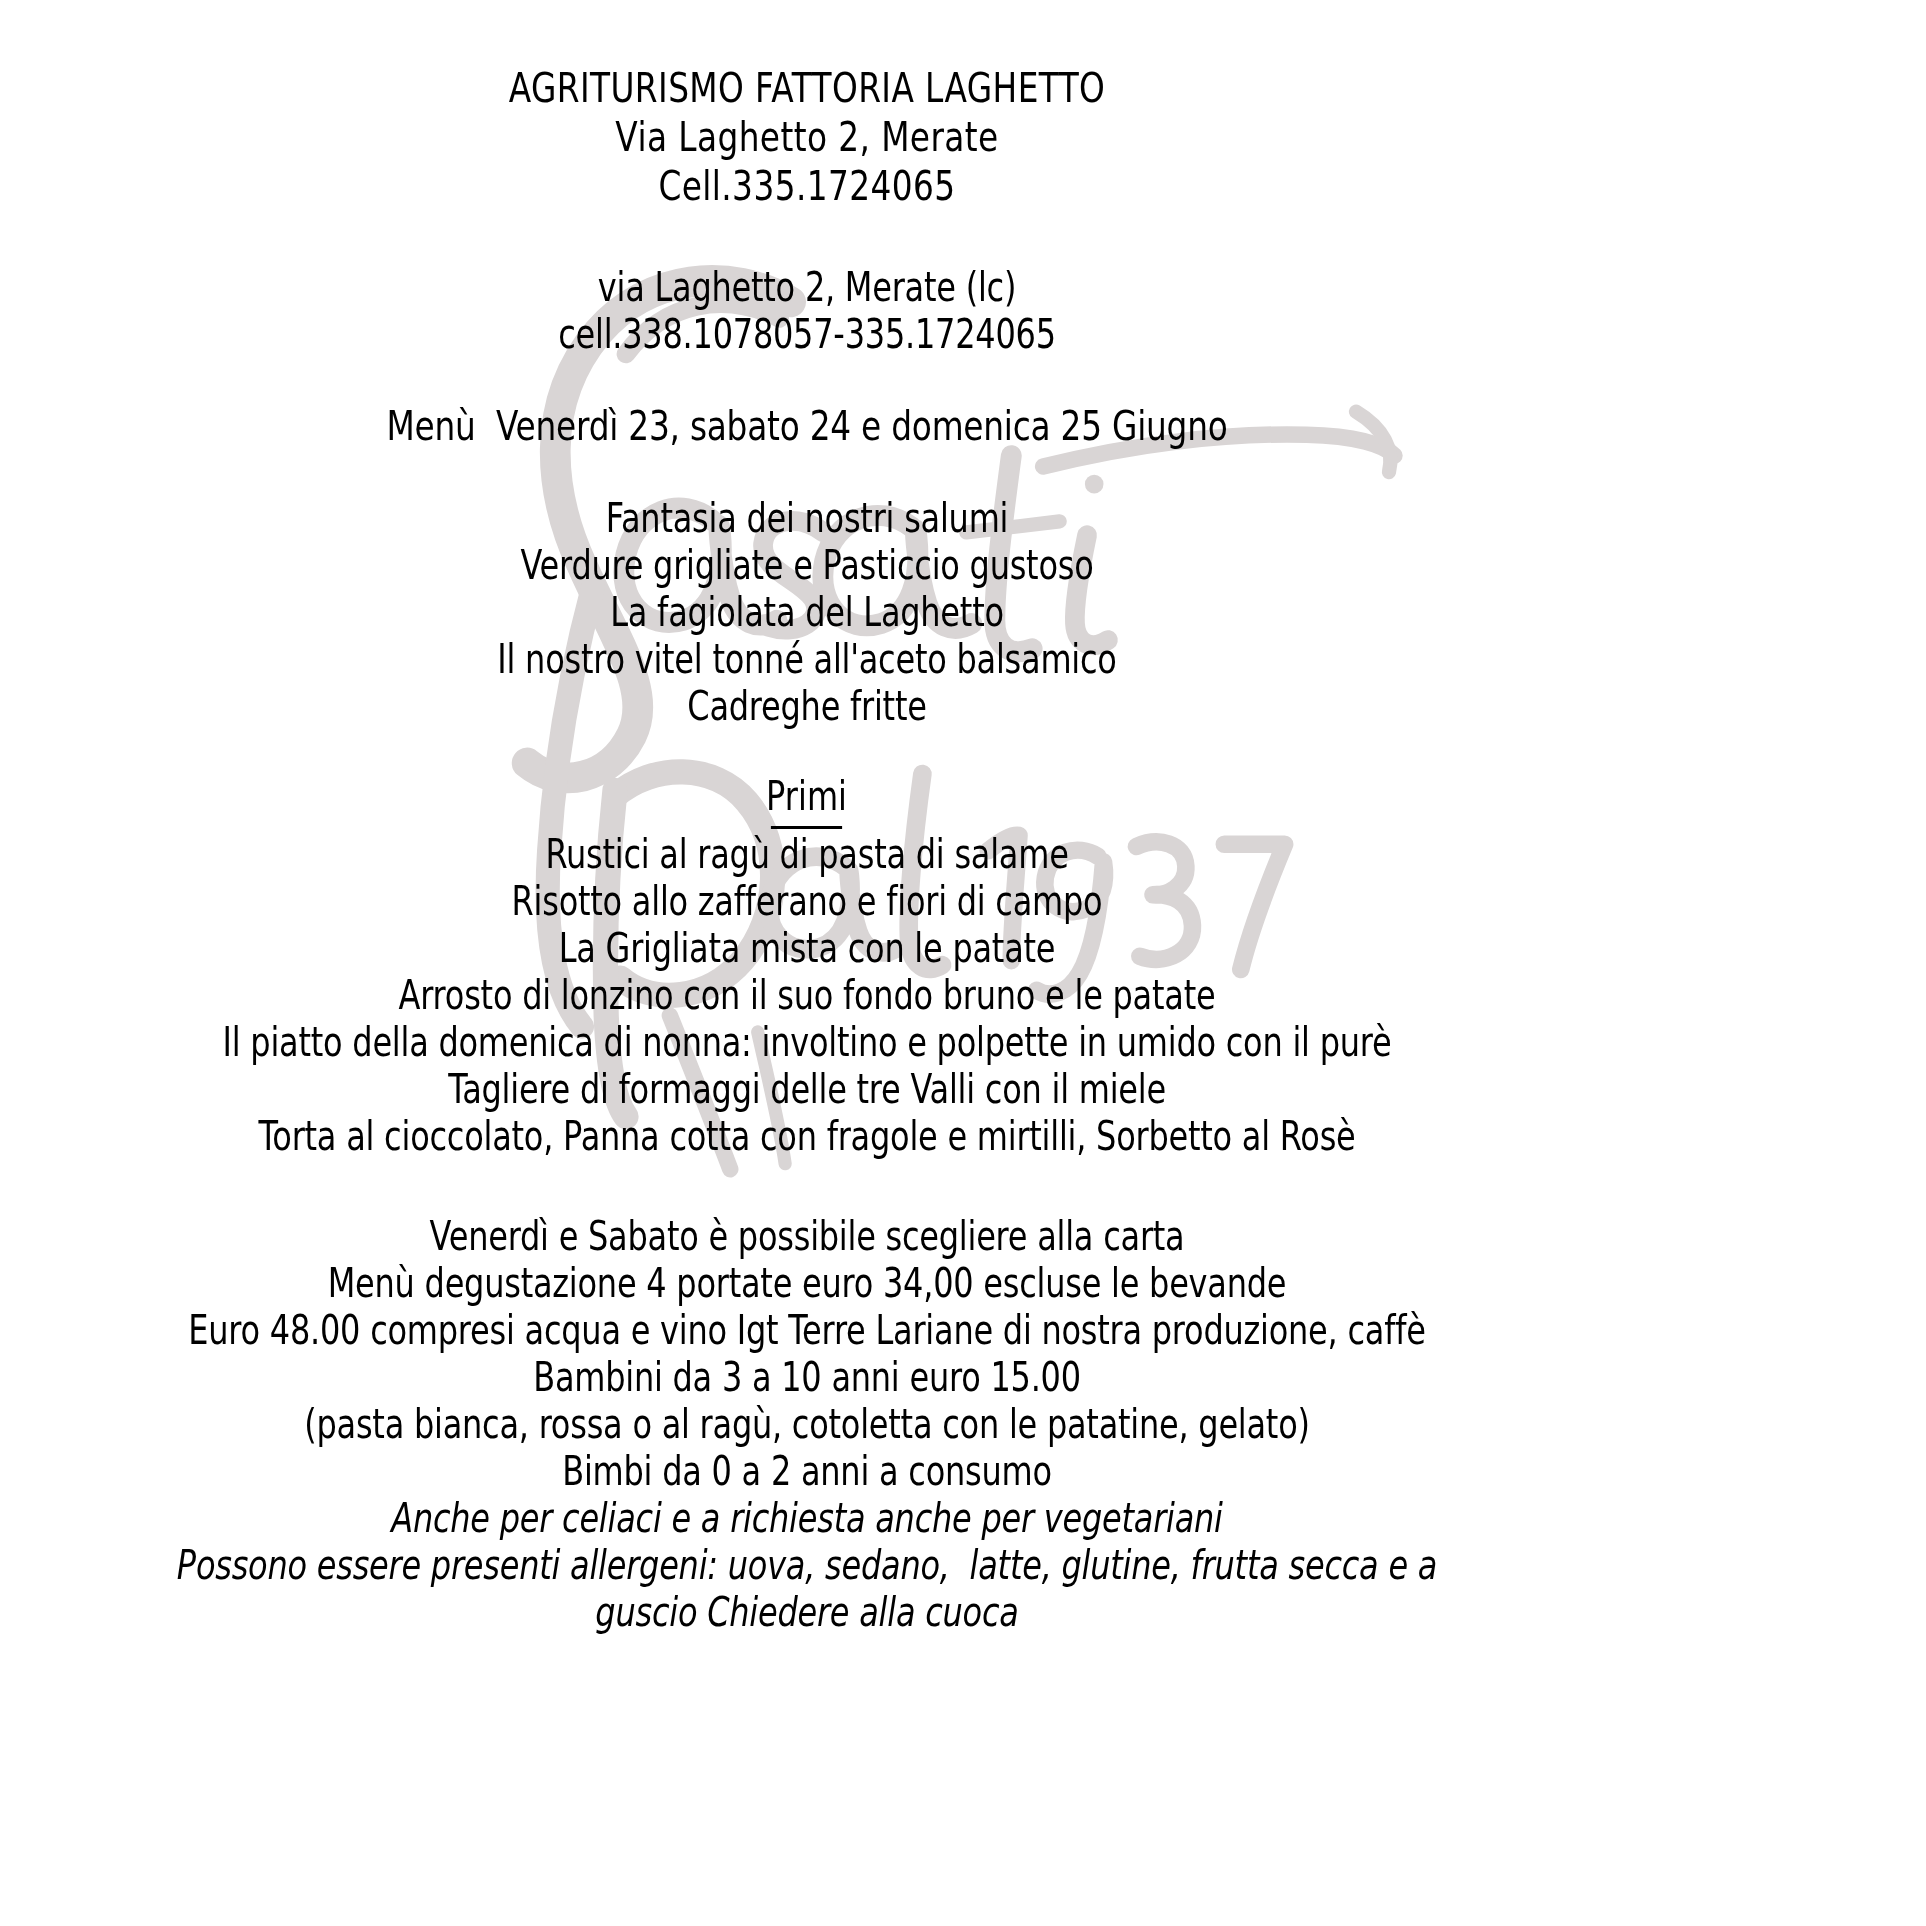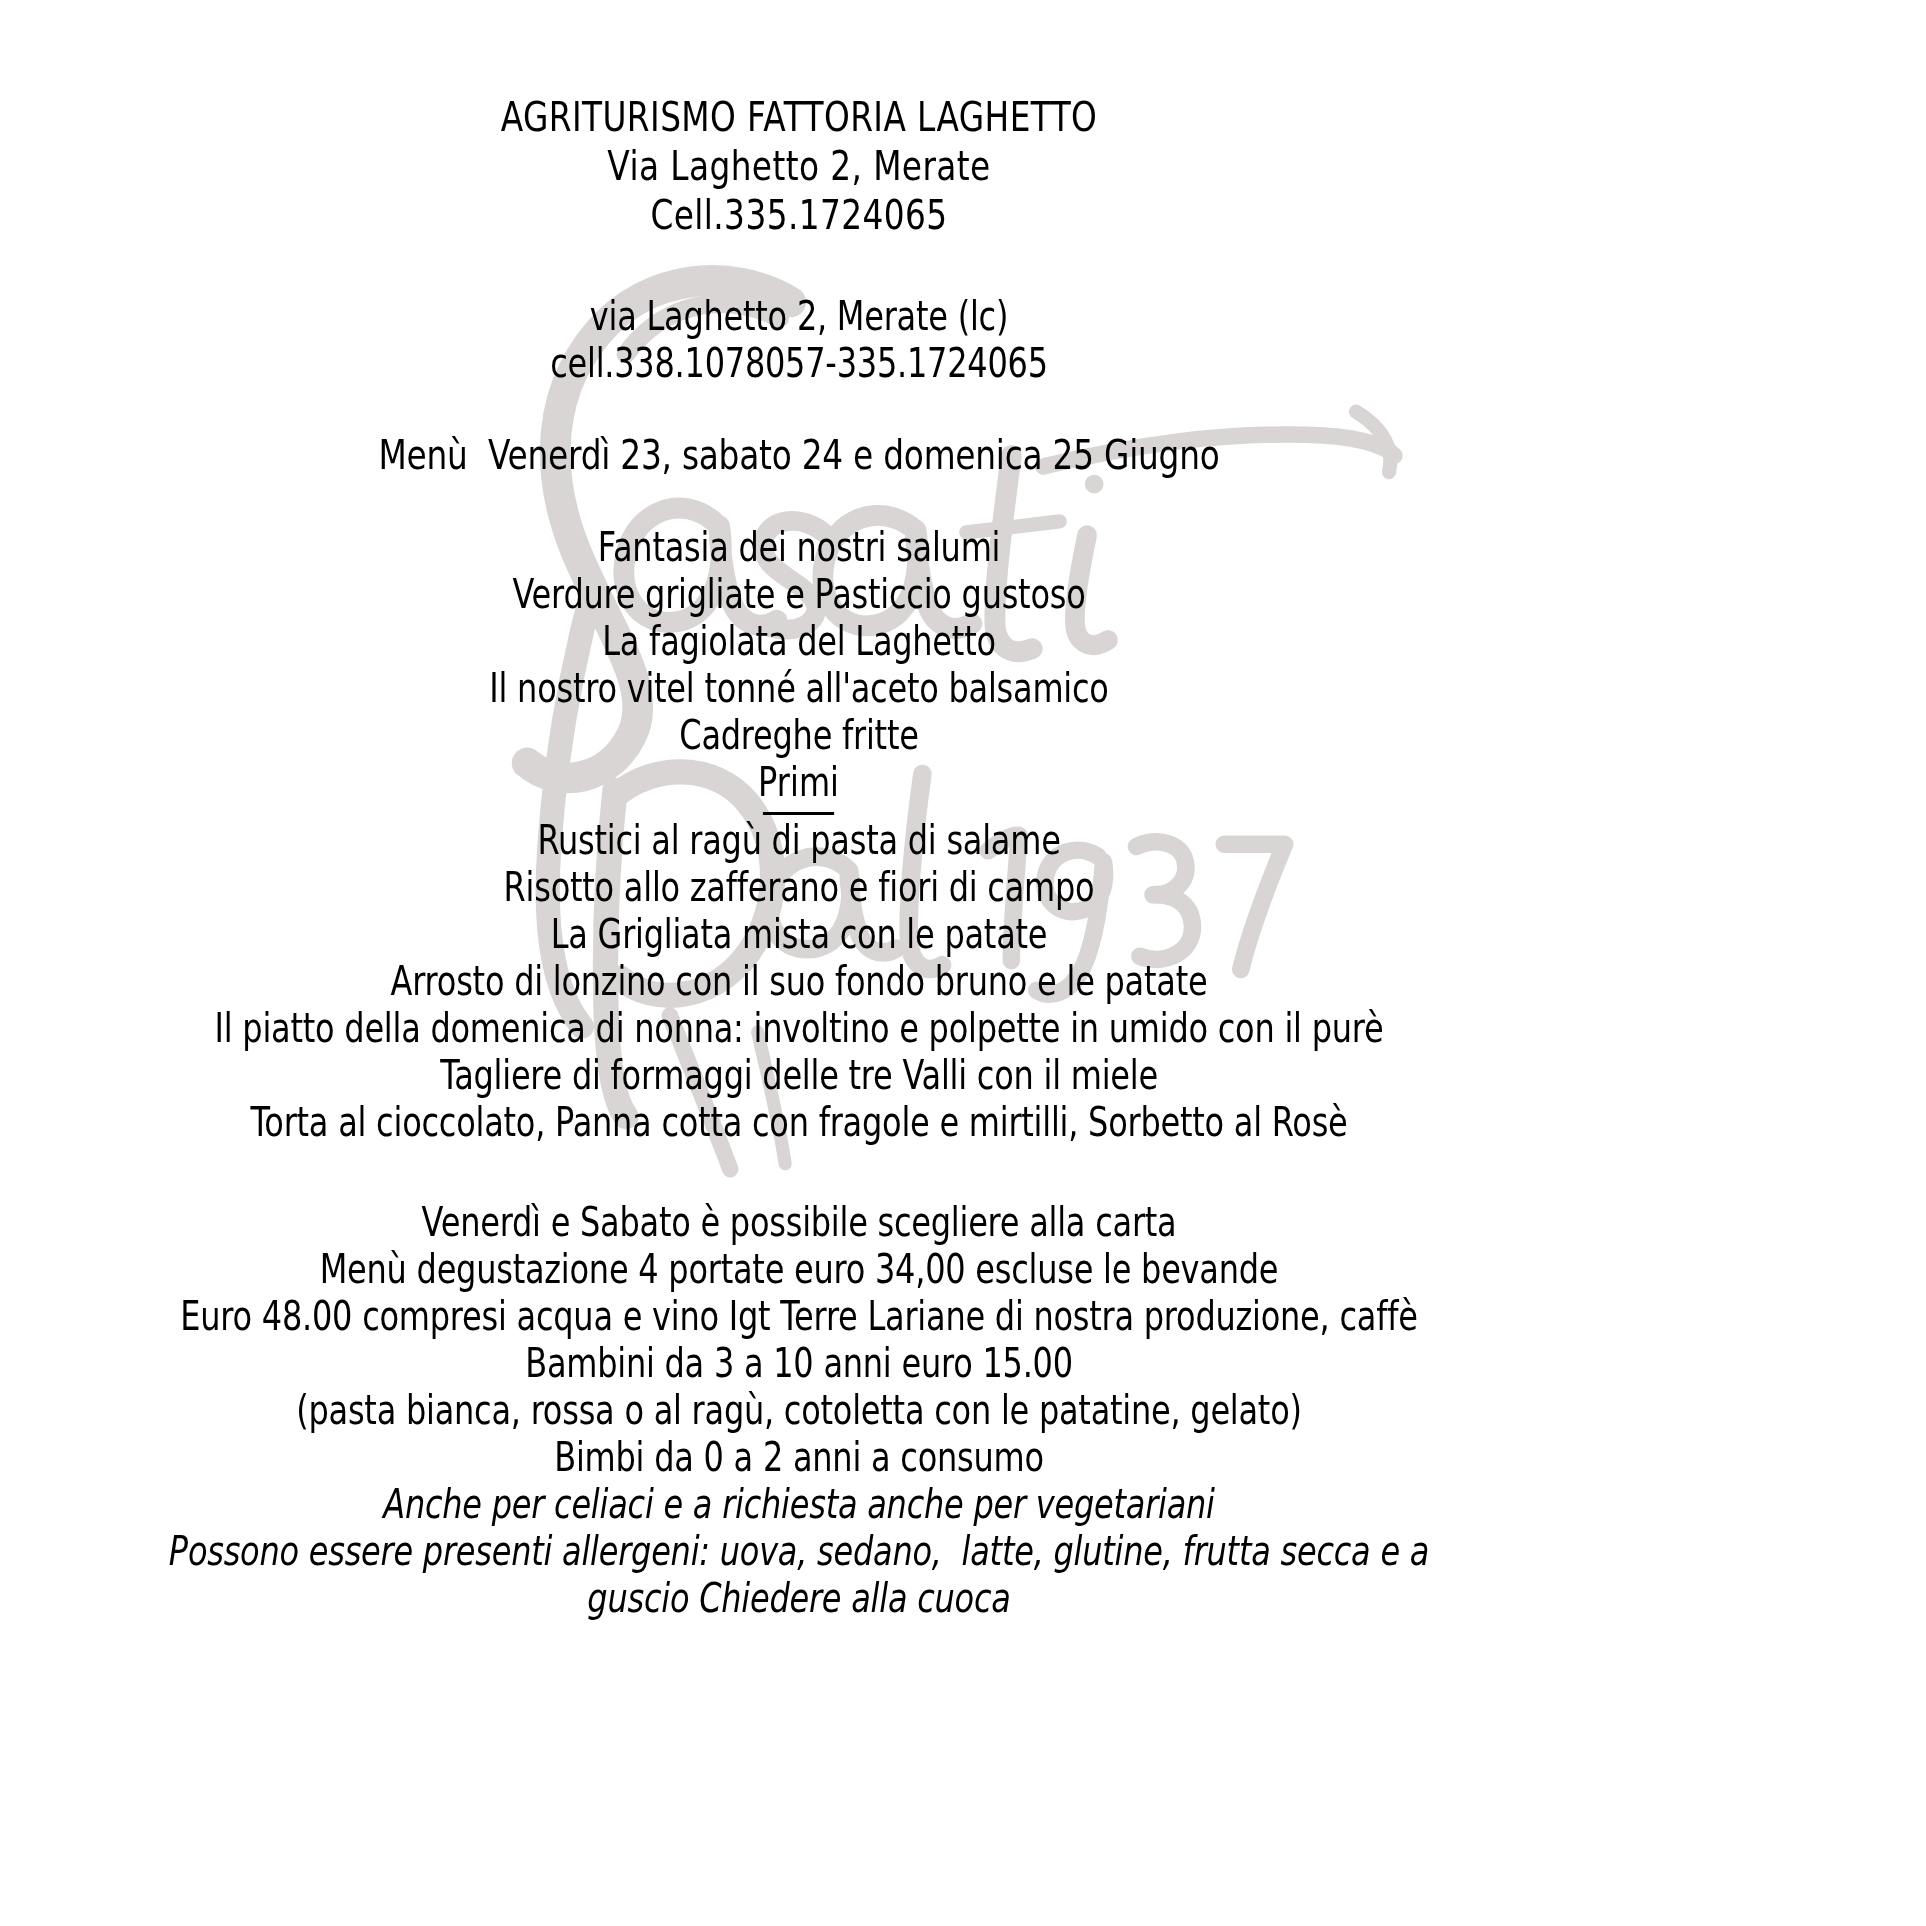--- a/index.html
+++ b/index.html
@@ -30,25 +30,25 @@
   }
   #watermark svg {
     display: block;
     width: 100%;
     height: 100%;
   }
 
   
   #content {
     position: absolute;
-    left: 0;
+    left: 8px;
     top: 0;
     width: 1598px;
     z-index: 2;
-    padding-top: 93px;
+    padding-top: 64px;
     box-sizing: border-box;
     text-align: center;
   }
 
   .line {
     display: block;
     width: 100%;
     text-align: center;
     color: #000000;
     font-family: "DejaVu Sans", "Liberation Sans", sans-serif;
@@ -77,20 +77,21 @@
   }
   .spacer-md { height: 43px; }
   .spacer-lg { height: 53px; }
 
   
   .section-head {
     display: block;
     width: 100%;
     text-align: center;
     line-height: 47px;
+    margin-top: 43px;
   }
   .section-head .sh-inner {
     display: inline-block;
     position: relative;
     color: #000;
     font-family: "DejaVu Sans", "Liberation Sans", sans-serif;
     font-size: 40px;
     line-height: 47px;
     white-space: pre;
     transform: scaleX(0.80);

